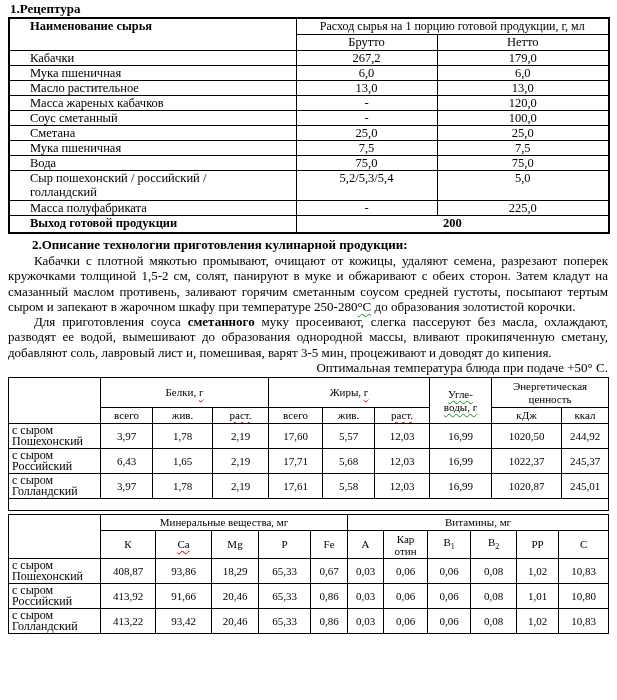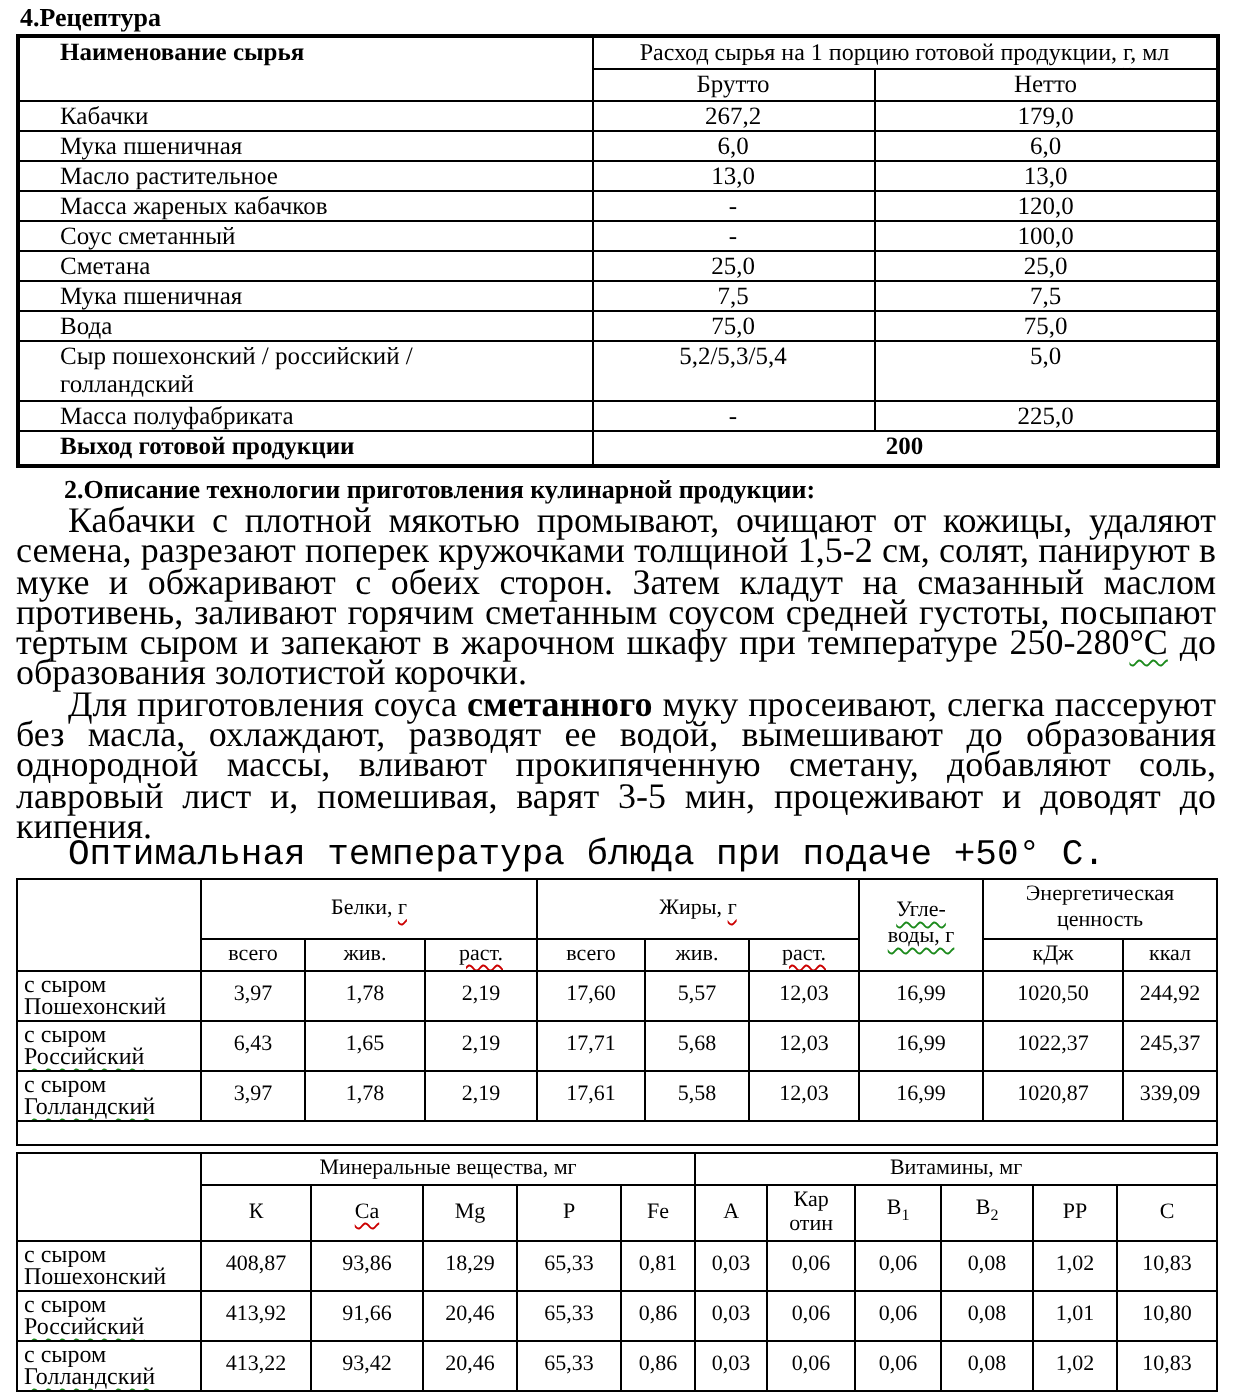--- a/index.html
+++ b/index.html
@@ -22,24 +22,24 @@
   
   table.recipe { border:2px solid #000; font-size:12.5px; }
   .recipe td { padding:0 20px; height:15px; line-height:14px; vertical-align:top; }
   .recipe td.c { text-align:center; }
   .recipe td.b { font-weight:bold; }
   .recipe tr.hdr1 td, .recipe tr.hdr2 td { height:16px; }
   .recipe td.span-hdr { text-align:center; font-size:12px; }
 
   
   p.body-text {
-    font-size:18px; line-height:15.3px; text-align:justify;
+    font-size:13px; line-height:15.3px; text-align:justify;
     text-indent:26px; margin:0; width:600px;
   }
-  p.body-text.noj { text-align:left;font-family:Liberation Mono, monospace; }
+  p.body-text.noj { text-align:right; }
 
   
   .sq-red {
     text-decoration-line:underline; text-decoration-style:wavy;
     text-decoration-color:#cc0000; text-decoration-thickness:1px;
     text-underline-offset:2px;
   }
   .sq-green {
     text-decoration-line:underline; text-decoration-style:wavy;
     text-decoration-color:#1c8a1c; text-decoration-thickness:1px;
@@ -58,21 +58,21 @@
   .nut tr.dr td { height:25px; }
   .nut td.spacer { height:12px; border-top:1px solid #000; }
   .nut sub { font-size:8px; }
   .nut .carb { line-height:13px; }
 </style>
 </head>
 <body>
 
 <div class="page">
 
-  <p class="doc-heading">4.Рецептура</p>
+  <p class="doc-heading">1.Рецептура</p>
 
   <table class="recipe">
     <colgroup>
         <col style="width:287px">
         <col style="width:141px">
         <col style="width:172px">
       </colgroup>
     <tbody>
         <tr class="hdr1">
       <td rowspan="2" class="b">Наименование сырья</td>
@@ -206,21 +206,21 @@
     <tr class="dr">
       <td class="rl"><span>с сыром</span><br><span class="sq-green">Голландский</span></td>
       <td>3,97</td>
       <td>1,78</td>
       <td>2,19</td>
       <td>17,61</td>
       <td>5,58</td>
       <td>12,03</td>
       <td>16,99</td>
       <td>1020,87</td>
-      <td>339,09</td>
+      <td>245,01</td>
     </tr>
     <tr>
       <td colspan="10" class="spacer"></td>
     </tr>
   </tbody>
     </table>
 
   <table class="nut" style="margin-top:3px">
     <colgroup>
       <col style="width:92px">
@@ -254,21 +254,21 @@
       <td><span>В</span><sub>2</sub></td>
       <td>РР</td>
       <td>С</td>
     </tr>
     <tr class="dr">
       <td class="rl"><span>с сыром</span><br><span>Пошехонский</span></td>
       <td>408,87</td>
       <td>93,86</td>
       <td>18,29</td>
       <td>65,33</td>
-      <td>0,81</td>
+      <td>0,67</td>
       <td>0,03</td>
       <td>0,06</td>
       <td>0,06</td>
       <td>0,08</td>
       <td>1,02</td>
       <td>10,83</td>
     </tr>
     <tr class="dr">
       <td class="rl"><span>с сыром</span><br><span class="sq-green">Российский</span></td>
       <td>413,92</td>

